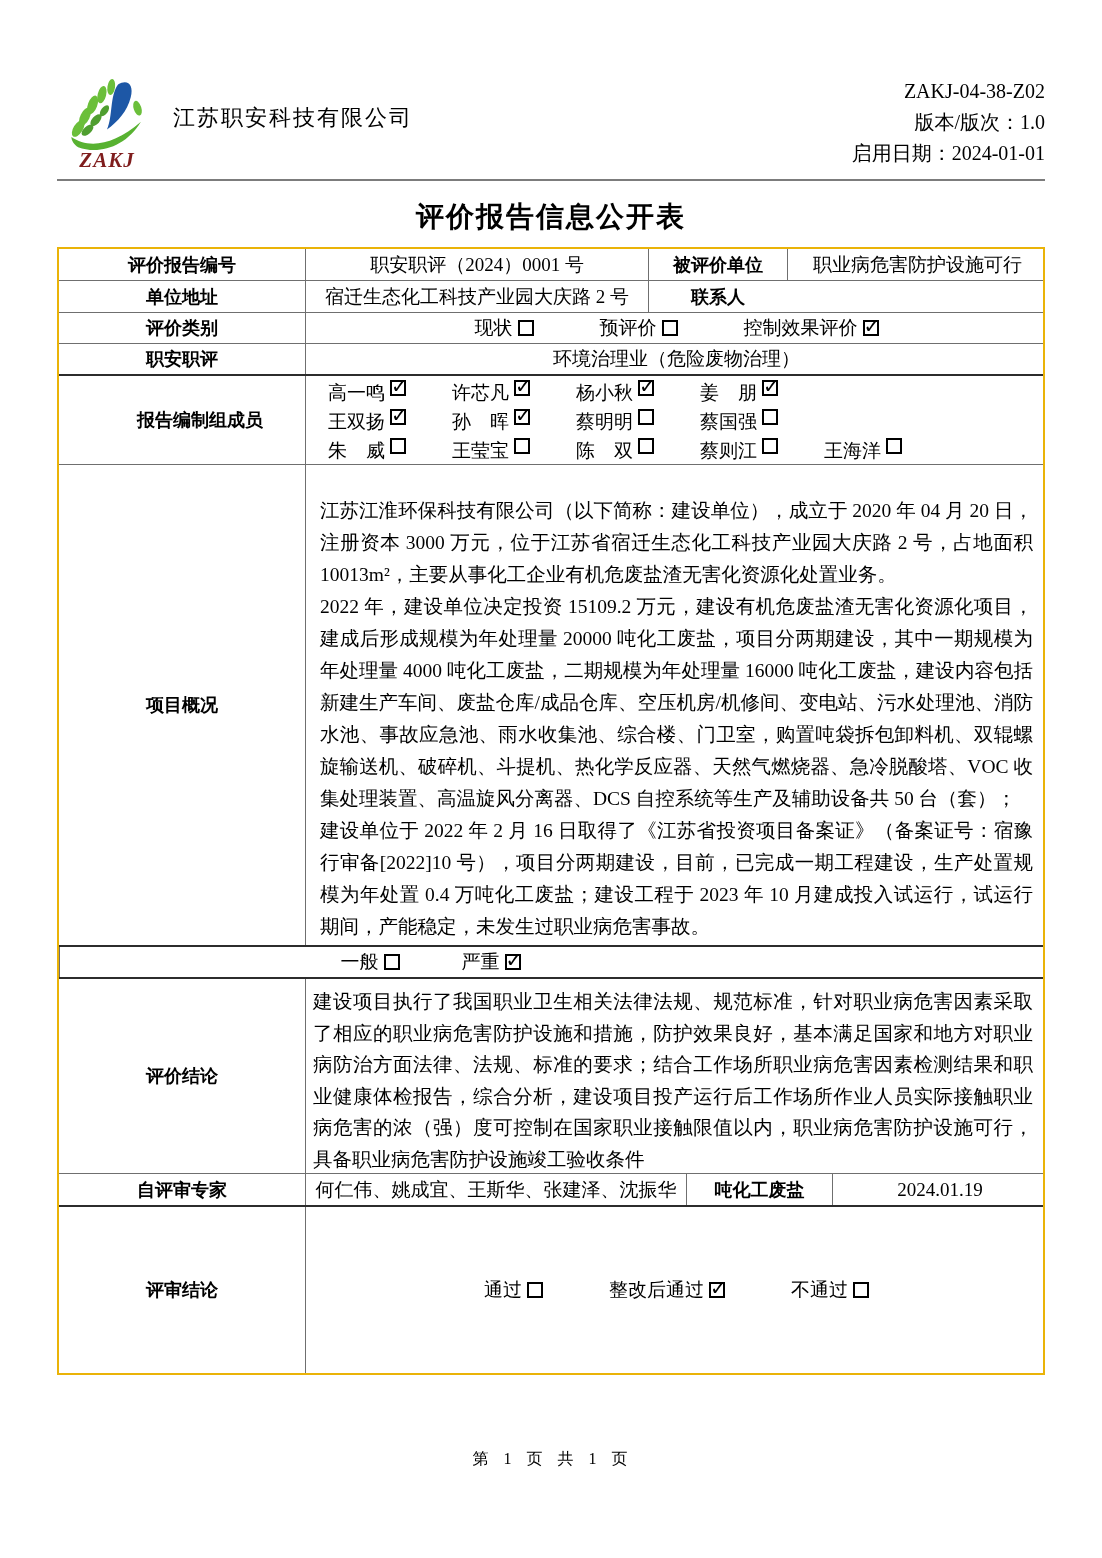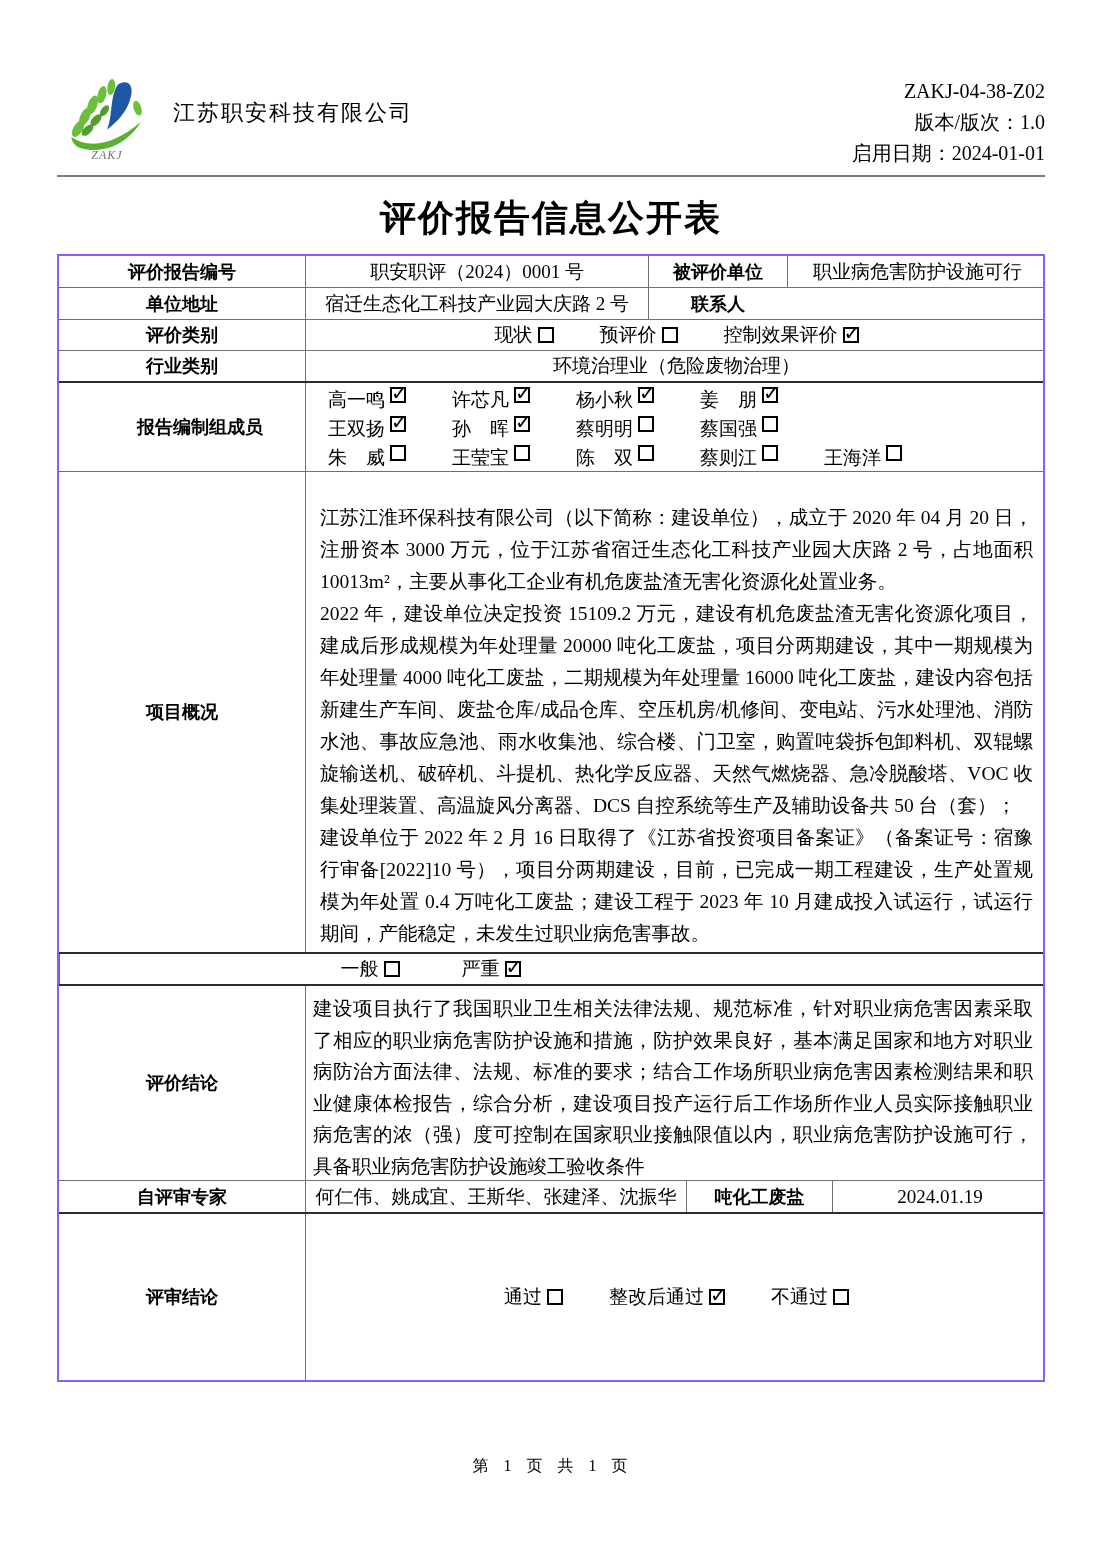--- a/index.html
+++ b/index.html
@@ -12,47 +12,47 @@
     color:#000;
     box-sizing:border-box;
     padding:0 57px;
     overflow:hidden;
   }
   
   .header{display:flex;justify-content:space-between;align-items:flex-start;padding-top:76px;}
   .header-left{display:flex;align-items:center;gap:16px;}
   .logo-block{width:100px;text-align:center;}
   .logo-block svg{display:block;margin:0 auto;}
-  .logo-text{font-style:italic;font-weight:normal;color:#737373;font-size:12px;letter-spacing:1px;margin-top:-6px;}
+  .logo-text{font-style:italic;font-weight:bold;color:#7f1d1d;font-size:21px;letter-spacing:1px;margin-top:-6px;}
   .company-name{font-size:22px;margin-top:-14px;letter-spacing:2px;}
   .header-right{text-align:right;font-size:20px;line-height:31px;padding-top:0;}
   .header-rule{height:2px;background:#7c7c7c;margin-top:6px;}
   
-  .doc-title{text-align:center;font-size:36px;font-weight:bold;margin:17px 0 11px;letter-spacing:2px;}
-  
-  .dtable{border:2px solid #8b5cf6;width:988px;box-sizing:border-box;}
+  .doc-title{text-align:center;font-size:28px;font-weight:bold;margin:17px 0 11px;letter-spacing:2px;}
+  
+  .dtable{border:2px solid #eab308;width:988px;box-sizing:border-box;}
   .trow{display:flex;border-top:1px solid #6f6f6f;box-sizing:border-box;}
   .trow.first{border-top:none;}
   .trow.thick{border-top:2px solid #2c2c2c;}
   .cell{border-left:1px solid #6f6f6f;box-sizing:border-box;overflow:hidden;}
   .cell.cfirst{border-left:none;}
   .lbl{font-weight:bold;font-size:18px;display:flex;align-items:center;justify-content:center;text-align:center;}
   .vcenter{display:flex;align-items:center;justify-content:center;font-size:19px;text-align:center;}
   .c1{width:246px;flex:none;}
   .cA2{width:343px;flex:none;}
   .cA3{width:139px;flex:none;}
   .cA4{width:260px;flex:none;}
   .cE2{width:381px;flex:none;}
   .cE3{width:146px;flex:none;}
   .cE4{width:215px;flex:none;}
   .cwide{width:742px;flex:none;}
   .h31{height:31px;} .h30{height:30px;} .h88{height:88px;padding-left:36px;}
   .h480{height:480px;} .h194{height:194px;} .h166{height:166px;}
   
-  .opts{display:flex;align-items:center;justify-content:center;gap:46px;width:100%;font-size:19px;}
+  .opts{display:flex;align-items:center;justify-content:center;gap:66px;width:100%;font-size:19px;}
   .opt{display:inline-flex;align-items:center;}
   .cb{width:16px;height:16px;border:2px solid #000;margin-left:5px;position:relative;box-sizing:border-box;flex:none;display:inline-block;}
   .cb.checked::after{
     content:"✓";position:absolute;left:-1px;top:-8px;
     font-size:20px;font-weight:bold;color:#000;
     font-family:"DejaVu Sans",sans-serif;
   }
   
   .members-cell{padding:2px 0 0 10px;}
   .member-line{height:29px;display:flex;align-items:center;}
@@ -135,21 +135,21 @@
             </span>
             <span class="opt">
               <span>控制效果评价</span>
               <span class="cb checked"></span>
             </span>
           </div>
       </div>
     </div>
 
     <div class="trow">
-      <div class="cell cfirst c1 h30 lbl">行业类别</div>
+      <div class="cell cfirst c1 h30 lbl">职安职评</div>
       <div class="cell cwide h30 vcenter">环境治理业（危险废物治理）</div>
     </div>
 
     <div class="trow thick">
       <div class="cell cfirst c1 h88 lbl">报告编制组成员</div>
       <div class="cell cwide h88 members-cell">
           <div class="member-line">
             <span class="member-item">
               <span>高一鸣</span>
               <span class="cb checked"></span>

